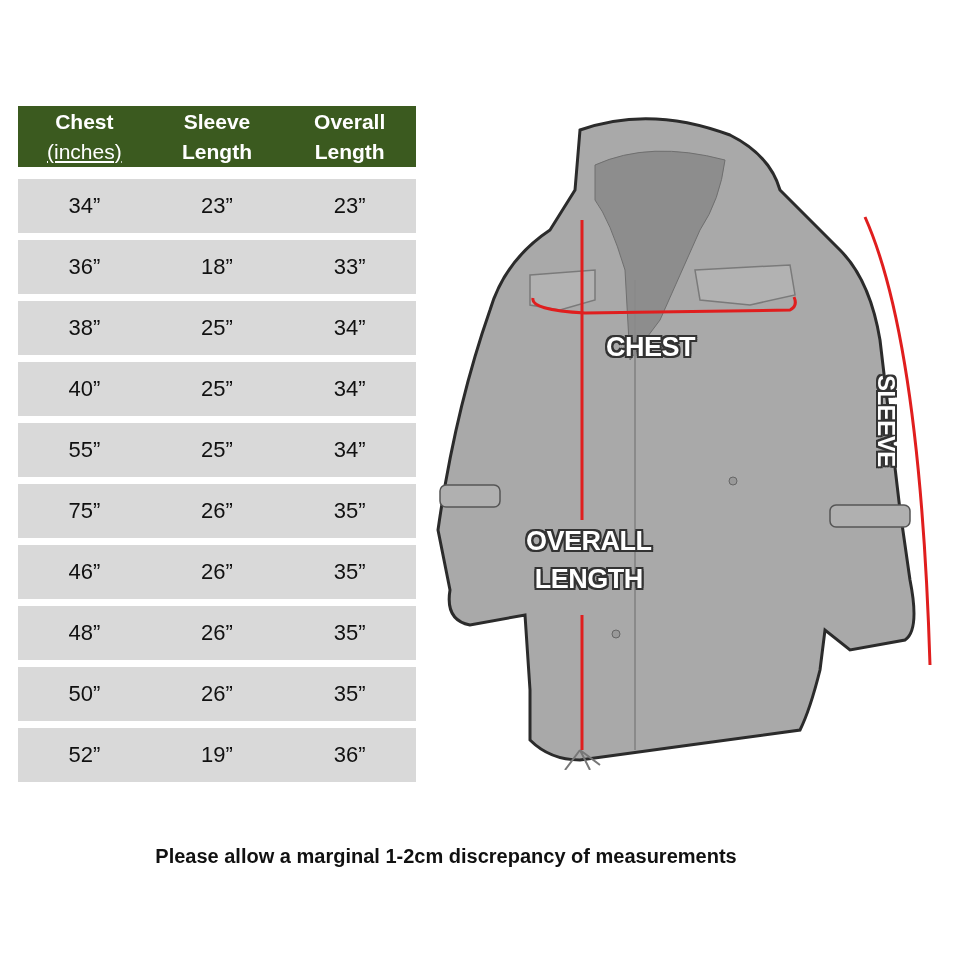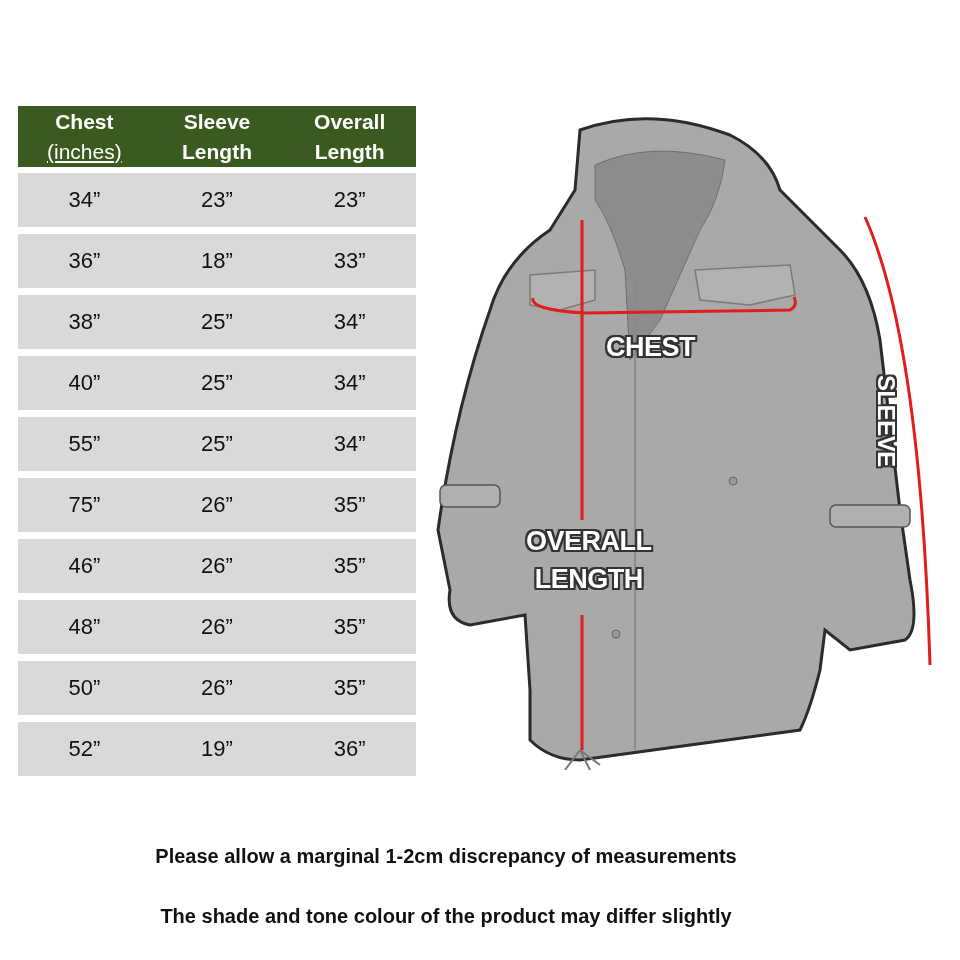--- a/index.html
+++ b/index.html
@@ -5,21 +5,21 @@
     html, body { margin:0; padding:0; background:#ffffff; }
     body { width:960px; height:960px; position:relative; overflow:hidden;
            font-family:"Liberation Sans", "DejaVu Sans", sans-serif; color:#111; }
 
     
     .size-table { position:absolute; left:18px; top:106px; width:398px; }
     .thead { display:flex; height:61px; background:#3b5a1f; color:#fff; }
     .thead .th { flex:1; display:flex; flex-direction:column; align-items:center; justify-content:center;
                  font-size:21px; line-height:30px; font-weight:bold; }
     .thead .th .sub { font-weight:normal;text-decoration:underline; }
-    .tbody { margin-top:6px; }
+    .tbody { margin-top:12px; }
     .tr { display:flex; height:54px; background:#d9d9d9; margin-bottom:7px; align-items:center; }
     .tr .td { flex:1; text-align:center; font-size:22px; }
 
     
     .jacket-wrap { position:absolute; left:430px; top:110px; width:520px; height:660px; }
     .jacket-wrap svg { position:absolute; left:0; top:0; }
     .label { position:absolute; font-weight:bold; color:#fff; font-size:27px; letter-spacing:-0.5px;
              text-shadow:
                -2px -2px 0 #333, 2px -2px 0 #333, -2px 2px 0 #333, 2px 2px 0 #333,
                0 -2px 0 #333, 0 2px 0 #333, -2px 0 0 #333, 2px 0 0 #333; }
@@ -132,14 +132,13 @@
   <div class="label label-chest">CHEST</div>
   <div class="label label-overall">
     <div>OVERALL</div>
     <div>LENGTH</div>
   </div>
   <div class="label label-sleeve">SLEEVE</div>
 </div>
 
 <div class="notes note1">Please allow a marginal 1-2cm discrepancy of measurements</div>
 <div class="notes note2">
-  <div>The shade and tone colour of the product may differ slightly</div>
 </div>
 
 </body></html>

